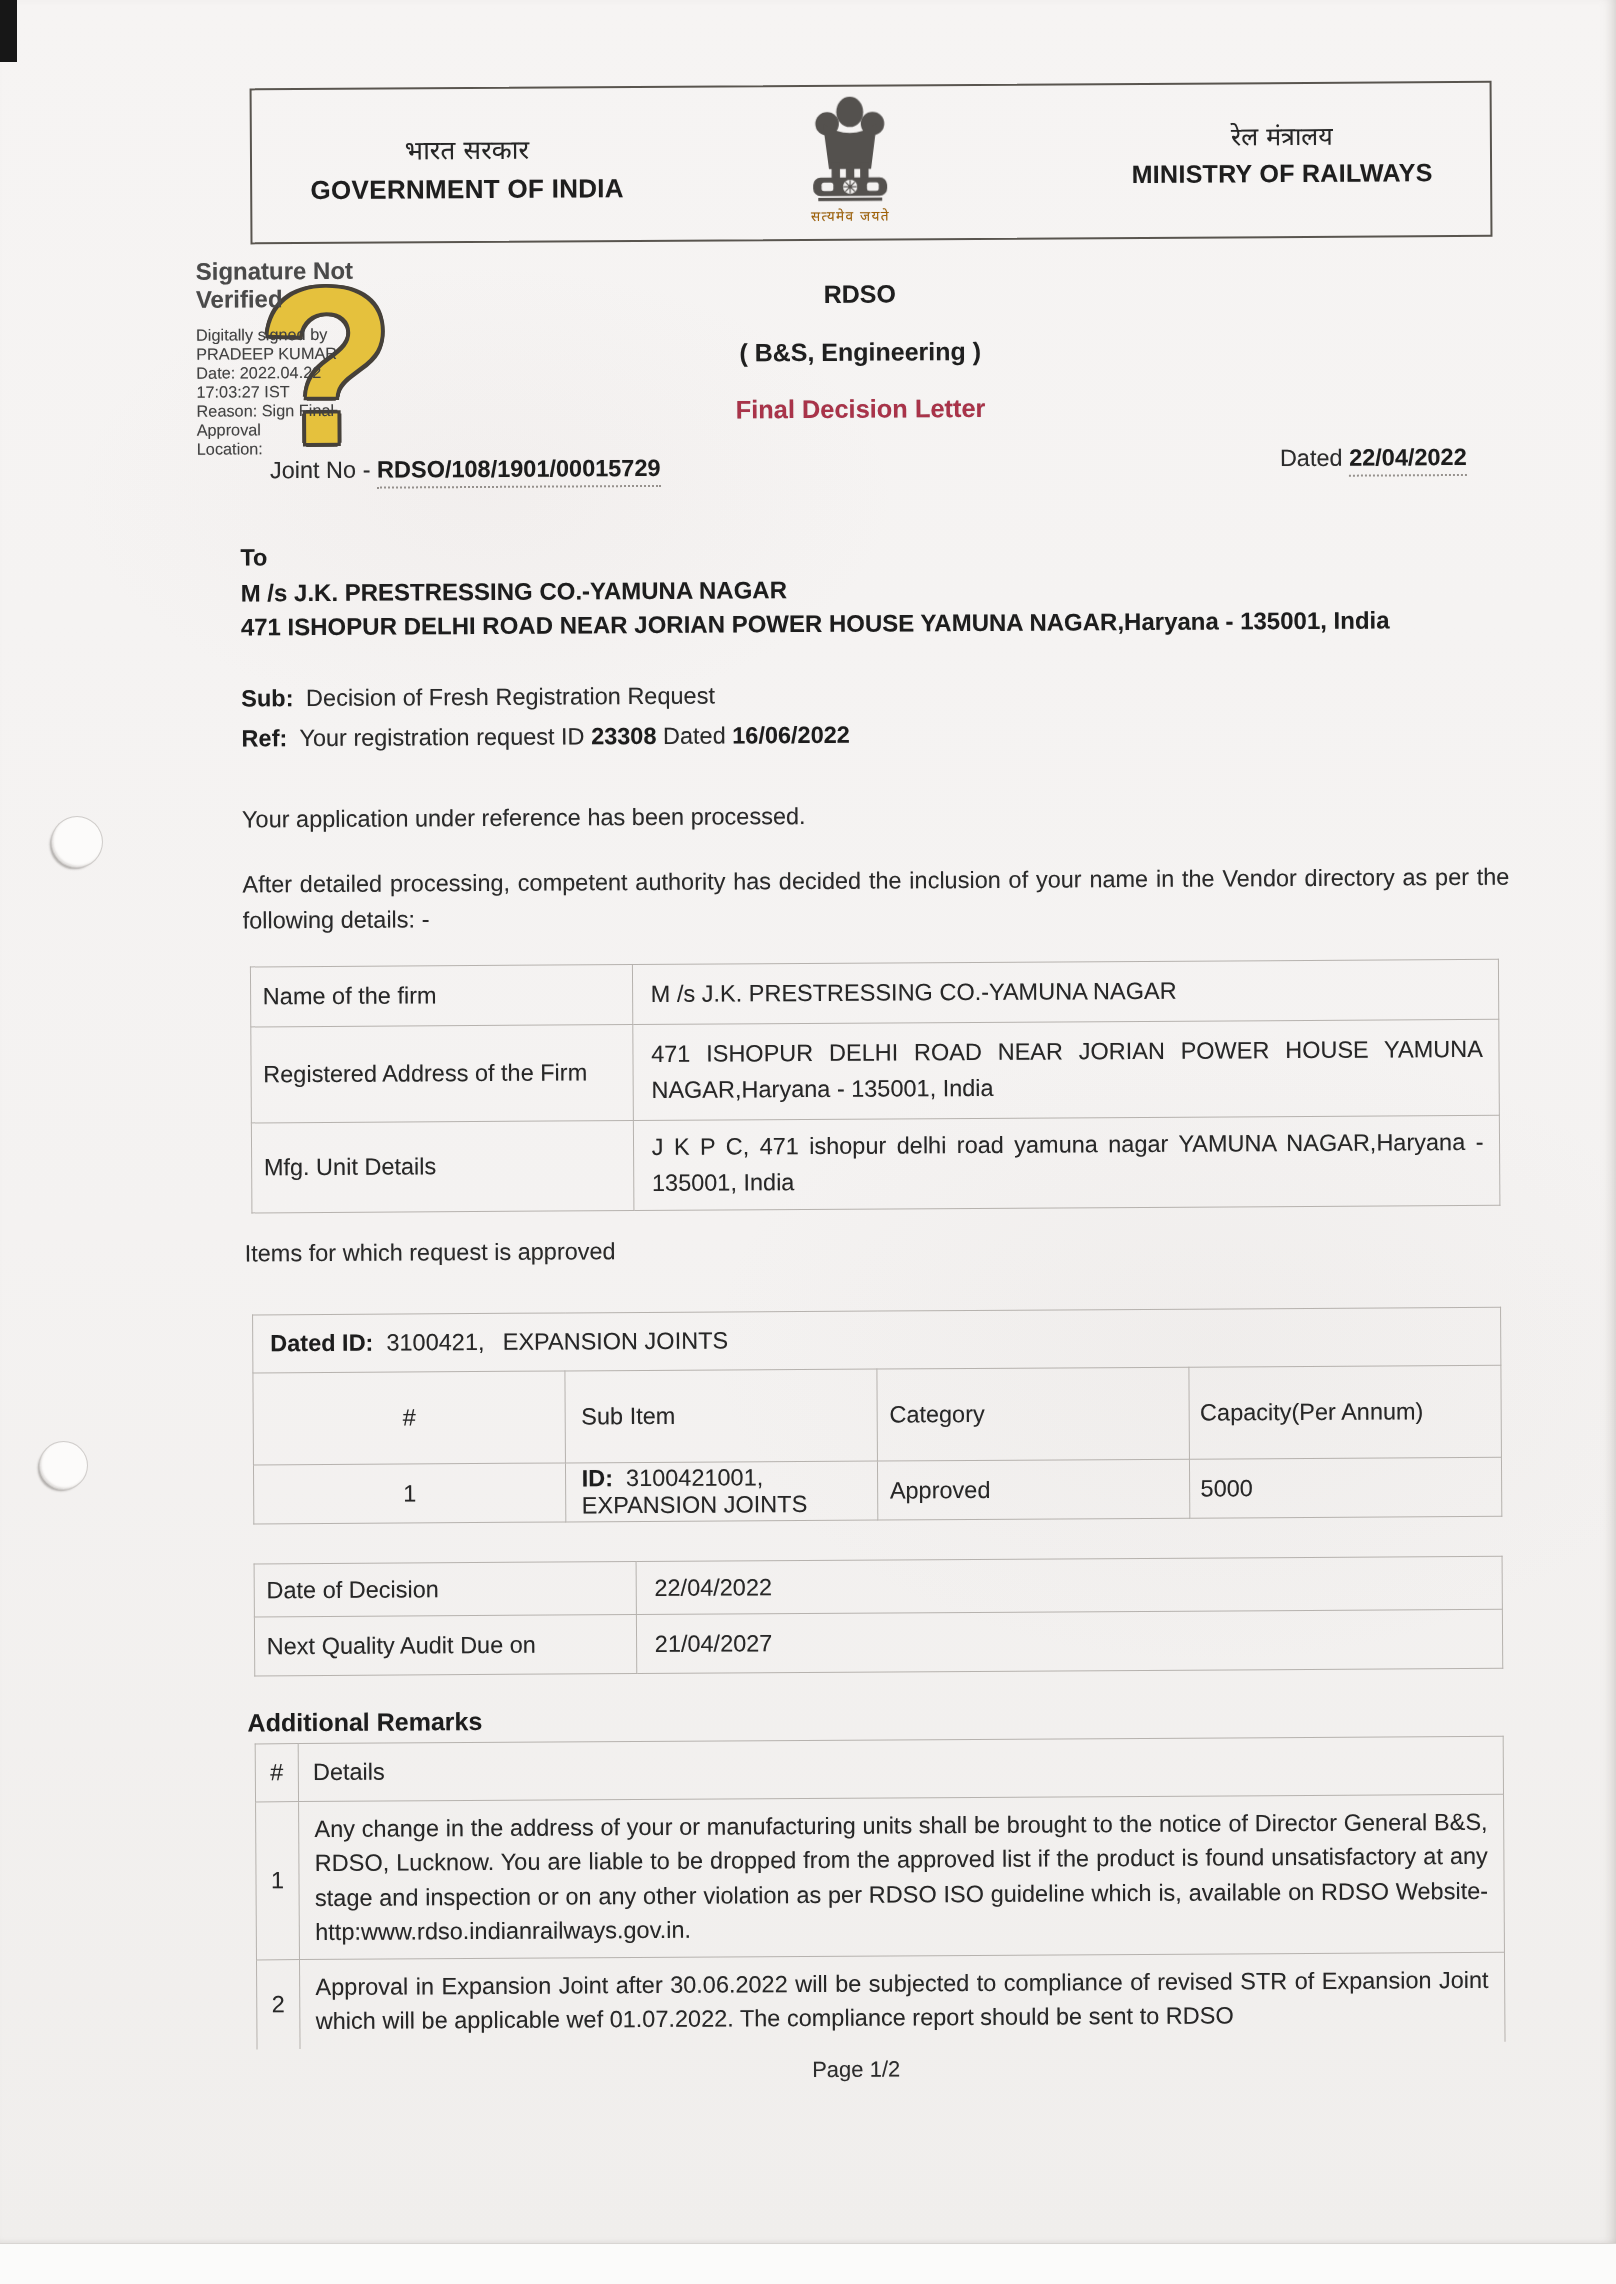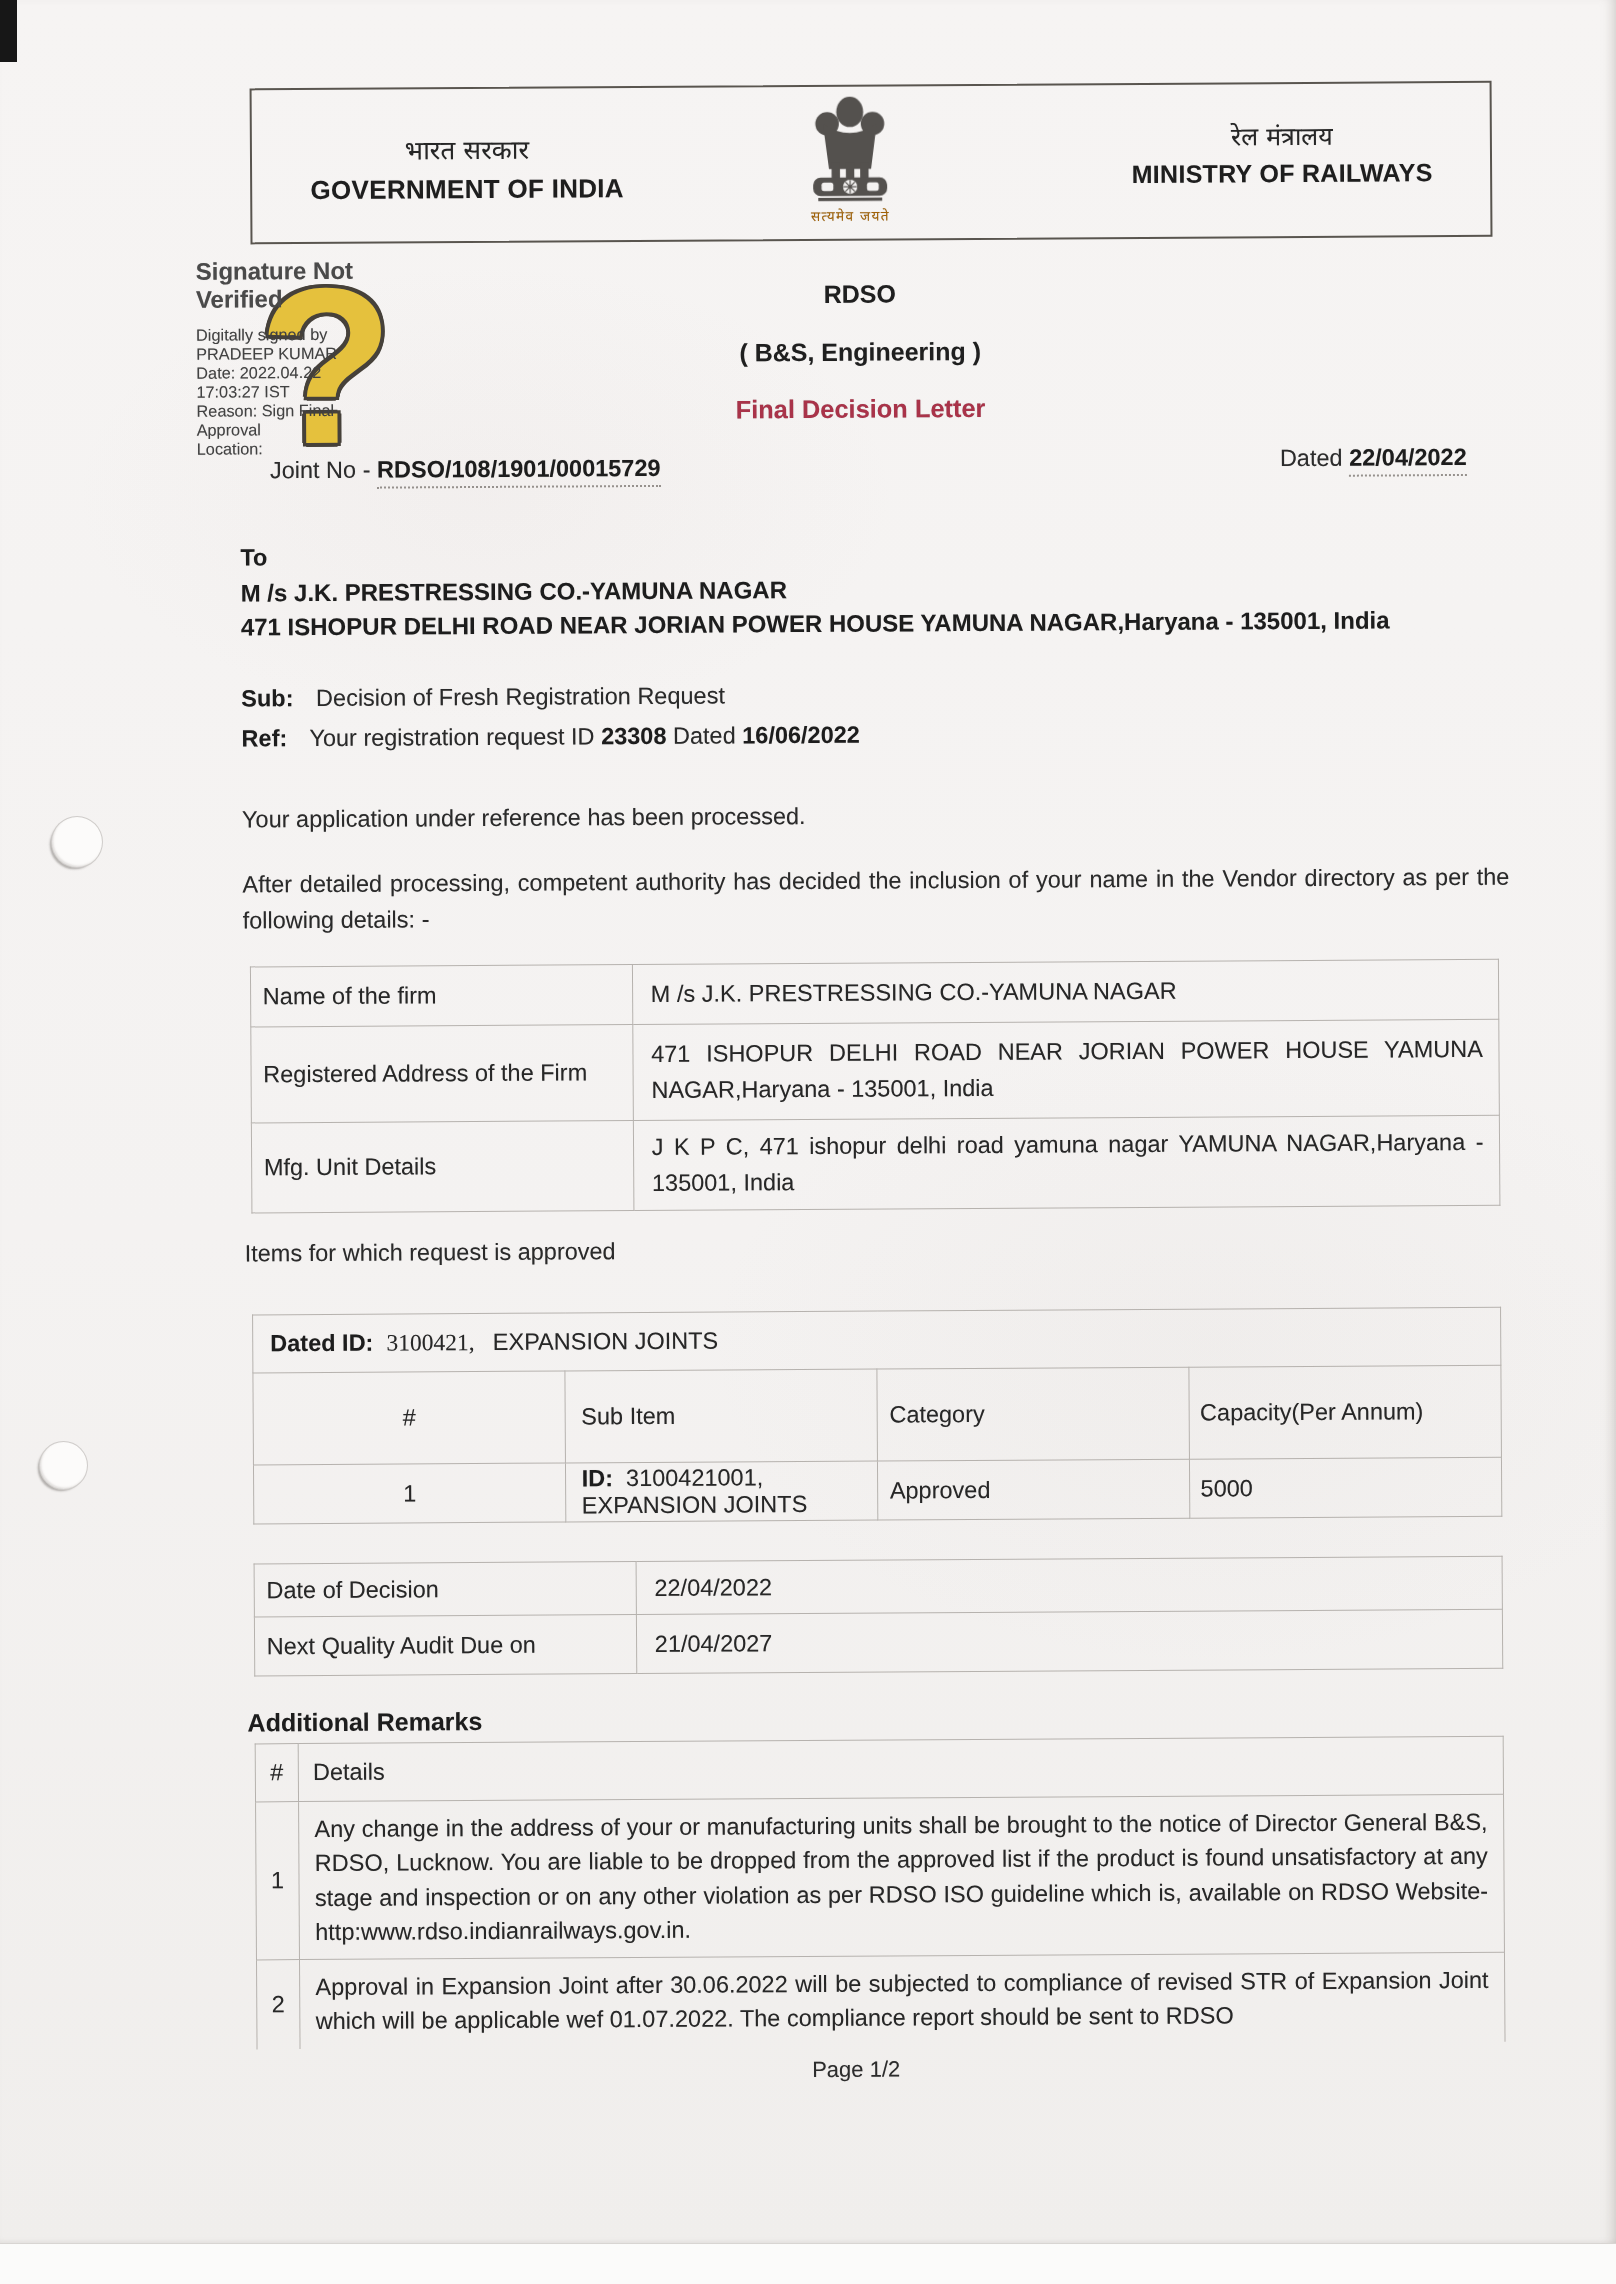--- a/index.html
+++ b/index.html
@@ -66,21 +66,21 @@
   .dated-line{position:absolute;left:1284px;top:448px;font-size:23.5px;color:#2c2c2c;}
   .b{font-weight:bold;color:#1d1d1d;}
   .u-dot{border-bottom:2px dotted #96918d;padding-bottom:3.9px;}
 
   .recipient{position:absolute;left:244px;top:541px;font-size:24px;font-weight:bold;color:#1d1d1d;}
   .recipient .salut{margin-bottom:7.8px;font-size:23.5px;}
   .recipient .r-name{margin-bottom:6.5px;}
 
   .subject-line{position:absolute;left:244px;top:682px;font-size:23.5px;}
   .ref-line{position:absolute;left:244px;top:722px;font-size:23.5px;}
-  .lbl-gap{margin-right:16px;}
+  .lbl-gap{margin-right:6px;}
 
   .para-1{position:absolute;left:244px;top:803px;font-size:23.5px;}
   .para-2{position:absolute;left:244px;top:863px;width:1267px;font-size:23.5px;line-height:1.55;text-align:justify;}
 
   table.doc{border-collapse:collapse;table-layout:fixed;}
   table.doc td{border:1.3px solid #b6b2ae;font-size:23.5px;color:#272727;vertical-align:middle;}
 
   .firm-table{position:absolute;left:251px;top:963px;width:1249px;}
   .firm-table td.lab{width:368px;padding-left:11.7px;}
   .firm-table td.val{padding-left:18px;padding-right:15.6px;text-align:justify;line-height:1.5;}
@@ -231,21 +231,21 @@
     </tbody>
       </table>
 
     <div class="items-intro">Items for which request is approved</div>
 
     <table class="doc item-table">
       <tbody>
           <tr class="band">
         <td colspan="4">
           <span class="b">Dated ID:</span>
-          <span style="margin-left:6.5px;font-family:Liberation Serif, serif;">3100421,</span>
+          <span style="margin-left:6.5px;">3100421,</span>
           <span style="margin-left:11.7px;">EXPANSION JOINTS</span>
         </td>
       </tr>
       <tr class="heads">
         <td class="c-num">#</td>
         <td class="c-sub">Sub Item</td>
         <td class="c-cat">Category</td>
         <td class="c-cap">Capacity(Per Annum)</td>
       </tr>
       <tr class="data">

